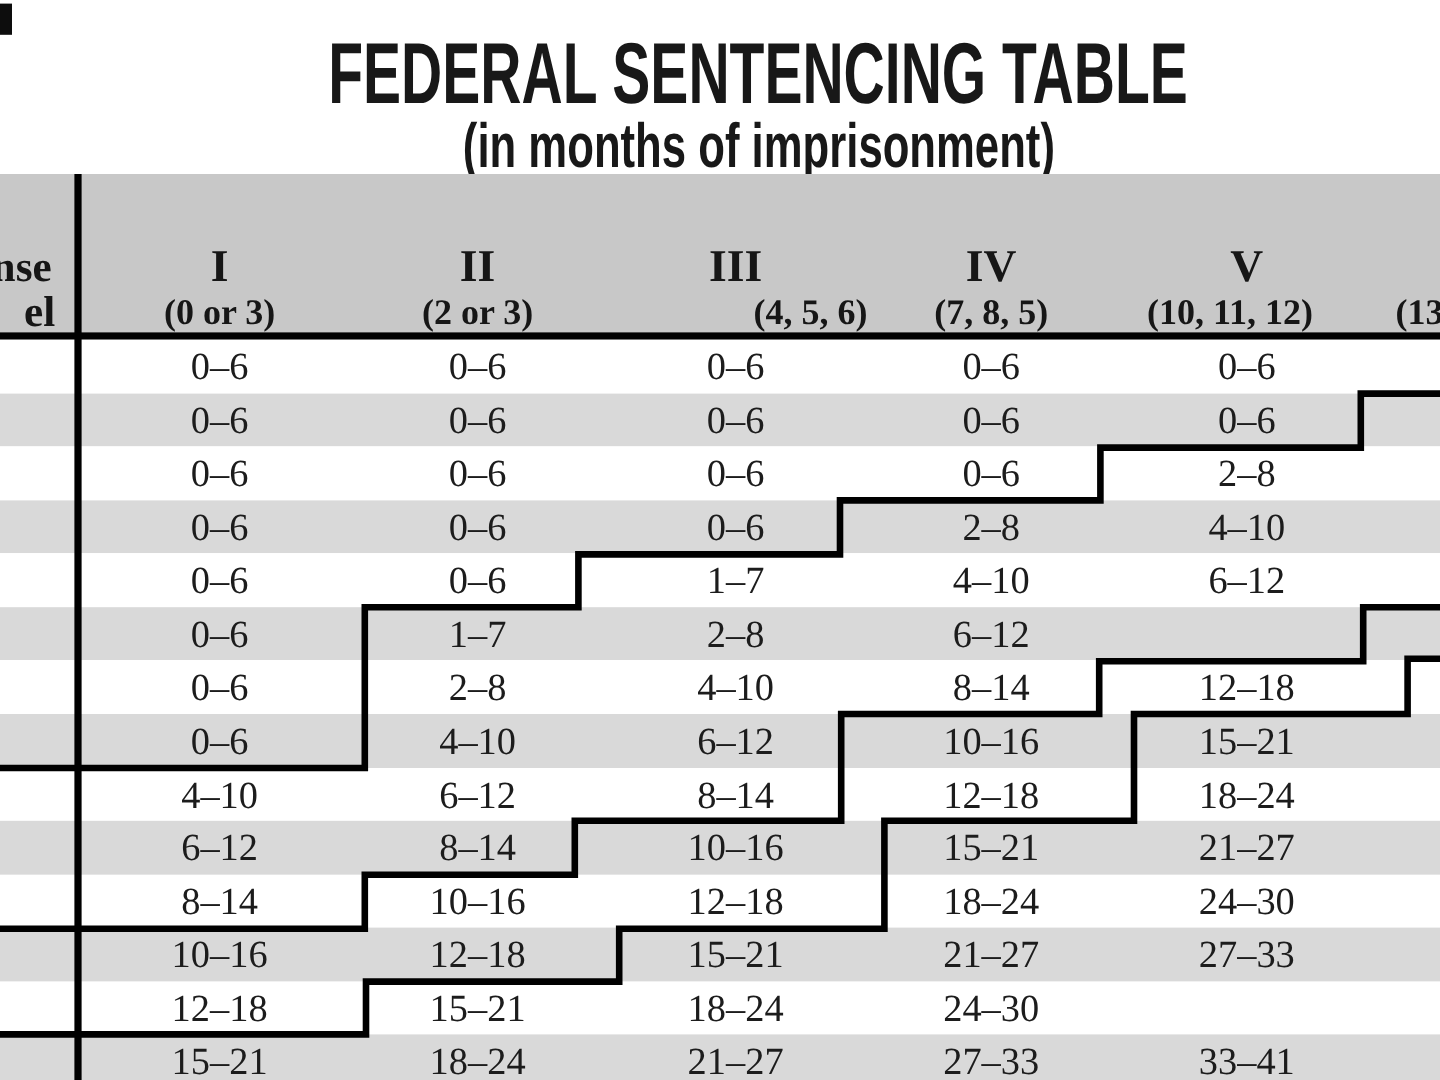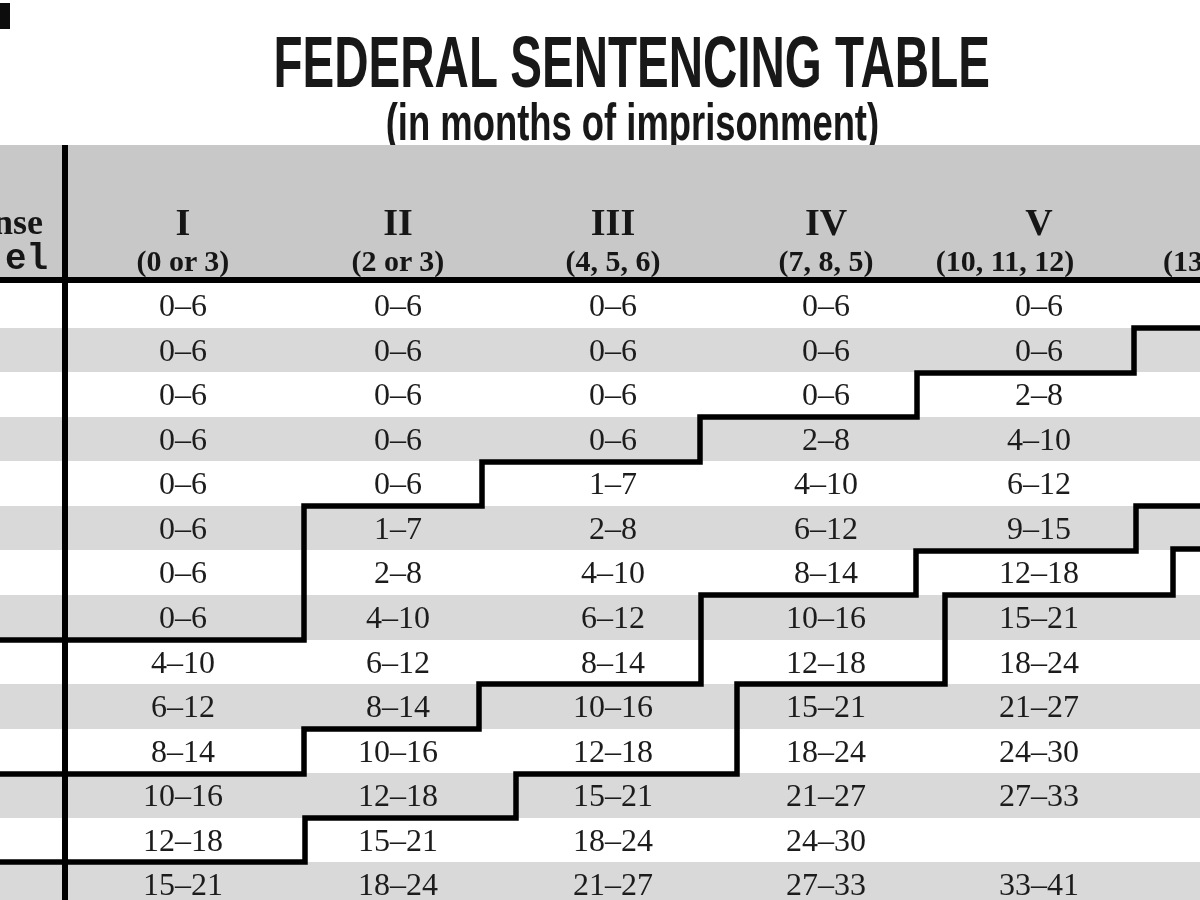--- a/index.html
+++ b/index.html
@@ -17,21 +17,21 @@
   .cat-title{position:absolute;left:198px;top:162px;font-size:42px;font-weight:bold;white-space:nowrap;
              color:#161616;}
   .col-head-numeral{position:absolute;top:203px;width:220px;text-align:center;font-size:38px;
                     line-height:38px;font-weight:bold;color:#161616;}
   .col-head-points{position:absolute;top:246px;width:220px;text-align:center;font-size:30px;
                    line-height:30px;font-weight:bold;color:#161616;white-space:nowrap;}
   .vi-partial{position:absolute;left:1163px;top:246px;font-size:30px;line-height:30px;
               font-weight:bold;color:#161616;white-space:nowrap;}
   .offense-frag{position:absolute;font-size:36px;line-height:36px;font-weight:bold;color:#161616;}
   .offense-frag-1{left:-7px;top:204px;}
-  .offense-frag-2{left:5px;top:242px;font-family:Liberation Mono, monospace;}
+  .offense-frag-2{left:20px;top:242px;}
   .body-rows{position:absolute;left:0;top:283px;width:1200px;height:617px;overflow:hidden;}
   .t-row{position:absolute;left:0;width:1200px;height:45px;background:#fff;}
   .t-row.stripe{background:#d9d9d9;}
   .t-cell{position:absolute;top:0;width:220px;height:45px;line-height:45px;text-align:center;
           font-size:32px;color:#1c1c1c;white-space:nowrap;}
   .divider{position:absolute;left:62px;top:145px;width:6px;height:755px;background:#000;}
   .zone-svg{position:absolute;left:0;top:0;pointer-events:none;}
 </style>
 </head>
 <body>
@@ -45,25 +45,25 @@
 
   <div class="header-band"></div>
 
 
   <div id="col-heads">
       <div class="col-head-numeral" style="left: 73px;">I</div>
       <div class="col-head-points" style="left: 73px;">(0 or 3)</div>
       <div class="col-head-numeral" style="left: 288px;">II</div>
       <div class="col-head-points" style="left: 288px;">(2 or 3)</div>
       <div class="col-head-numeral" style="left: 503px;">III</div>
-      <div class="col-head-points" style="left: 503px;">(4, 5, 6)</div>
+      <div class="col-head-points" style="left: 503px; text-align: right;">(4, 5, 6)</div>
       <div class="col-head-numeral" style="left: 716px;">IV</div>
       <div class="col-head-points" style="left: 716px;">(7, 8, 5)</div>
       <div class="col-head-numeral" style="left: 929px;">V</div>
-      <div class="col-head-points" style="left: 895px;">(10, 11, 12)</div>
+      <div class="col-head-points" style="left: 915px;">(10, 11, 12)</div>
     </div>
 
   <div class="vi-partial">(13</div>
 
   <div class="offense-frag offense-frag-1">nse</div>
   <div class="offense-frag offense-frag-2">el</div>
 
   <div class="body-rows" id="body-rows">
       <div class="t-row" style="top: 0px; height: 44.57px;">
         <span class="t-cell" style="left: 73px; line-height: 44.57px;">0–6</span>
@@ -98,21 +98,20 @@
         <span class="t-cell" style="left: 288px; line-height: 44.57px;">0–6</span>
         <span class="t-cell" style="left: 503px; line-height: 44.57px;">1–7</span>
         <span class="t-cell" style="left: 716px; line-height: 44.57px;">4–10</span>
         <span class="t-cell" style="left: 929px; line-height: 44.57px;">6–12</span>
       </div>
       <div class="t-row stripe" style="top: 222.85px; height: 44.57px;">
         <span class="t-cell" style="left: 73px; line-height: 44.57px;">0–6</span>
         <span class="t-cell" style="left: 288px; line-height: 44.57px;">1–7</span>
         <span class="t-cell" style="left: 503px; line-height: 44.57px;">2–8</span>
         <span class="t-cell" style="left: 716px; line-height: 44.57px;">6–12</span>
-        <span class="t-cell" style="left: 929px; line-height: 44.57px;">9–15</span>
       </div>
       <div class="t-row" style="top: 267.42px; height: 44.57px;">
         <span class="t-cell" style="left: 73px; line-height: 44.57px;">0–6</span>
         <span class="t-cell" style="left: 288px; line-height: 44.57px;">2–8</span>
         <span class="t-cell" style="left: 503px; line-height: 44.57px;">4–10</span>
         <span class="t-cell" style="left: 716px; line-height: 44.57px;">8–14</span>
         <span class="t-cell" style="left: 929px; line-height: 44.57px;">12–18</span>
       </div>
       <div class="t-row stripe" style="top: 311.99px; height: 44.57px;">
         <span class="t-cell" style="left: 73px; line-height: 44.57px;">0–6</span>

